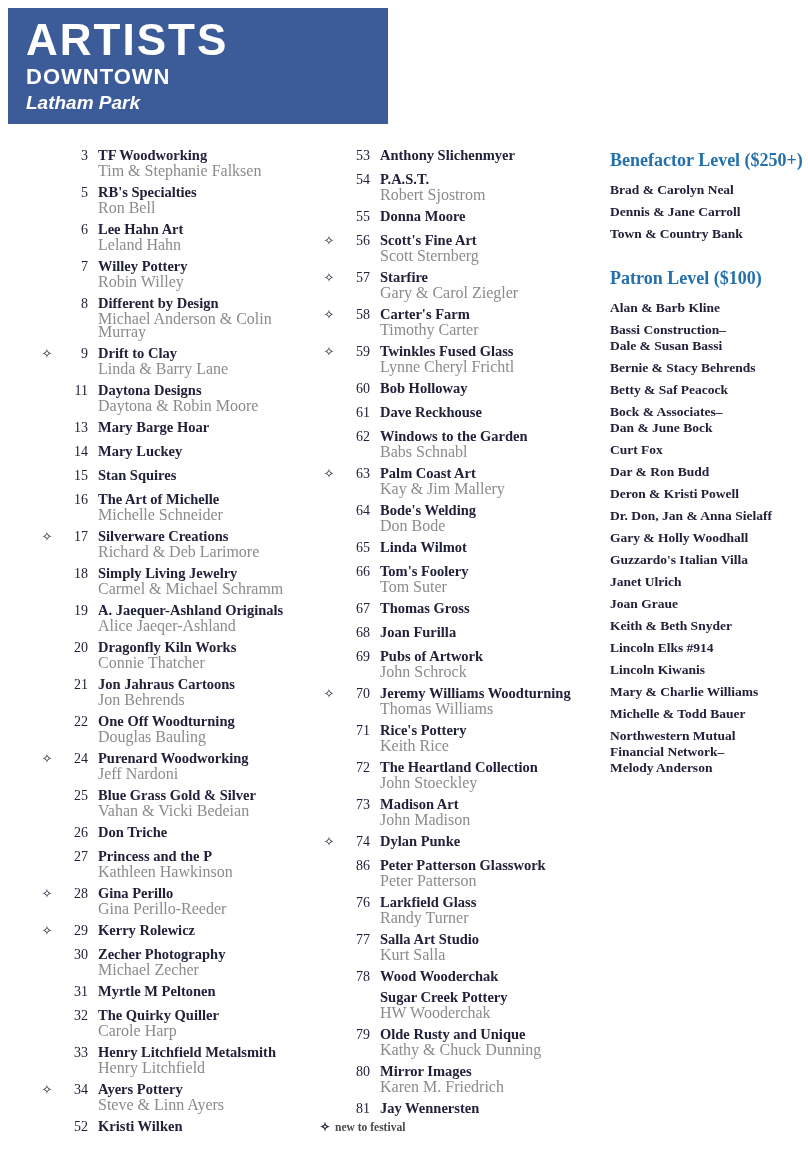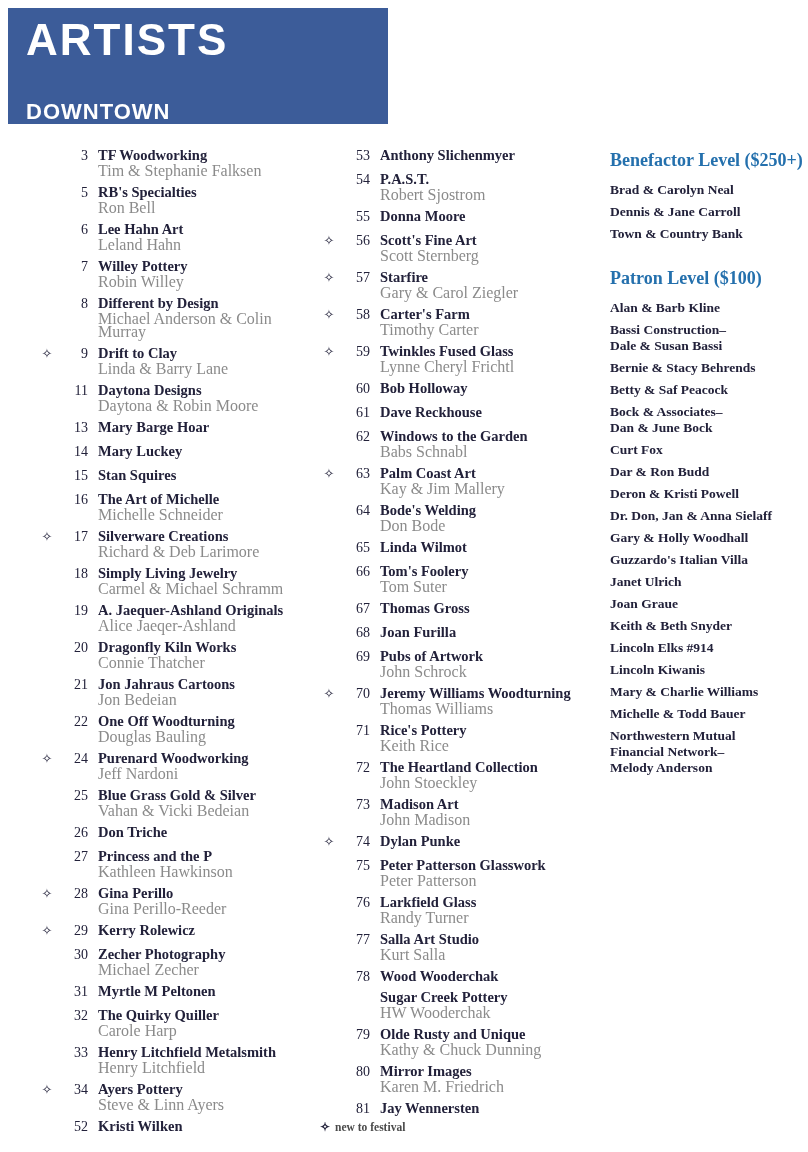--- a/index.html
+++ b/index.html
@@ -4,21 +4,21 @@
 <style>
   html,body{margin:0;padding:0;background:#ffffff;}
   .page{position:relative;width:808px;height:1152px;background:#ffffff;overflow:hidden;
         font-family:"Liberation Serif", serif;color:#22213a;}
 
   
   .header-box{position:absolute;left:8px;top:8px;width:380px;height:116px;
               background:#3c5c99;color:#ffffff;box-sizing:border-box;padding:8px 12px 0 18px;
               font-family:"Liberation Sans", sans-serif;}
   .header-title{font-size:44px;font-weight:bold;letter-spacing:2px;line-height:48px;}
-  .header-subtitle{font-size:22px;font-weight:bold;letter-spacing:1px;line-height:26px;margin-top:35px;}
+  .header-subtitle{font-size:22px;font-weight:bold;letter-spacing:1px;line-height:26px;}
   .header-location{font-size:19px;font-weight:bold;font-style:italic;line-height:26px;}
 
   
   .col{position:absolute;top:146px;}
   .col-left{left:34px;width:286px;}
   .col-middle{left:316px;width:290px;}
   .entry{display:flex;align-items:baseline;margin-bottom:6px;}
   .star-cell{flex:0 0 26px;width:26px;text-align:center;font-size:13px;color:#22213a;}
   .num-cell{flex:0 0 28px;width:28px;text-align:right;margin-right:10px;
             font-size:14px;color:#22213a;}
@@ -166,21 +166,21 @@
         <span class="text-cell">
           <div class="entry-name">Dragonfly Kiln Works</div>
           <div class="entry-sub">Connie Thatcher</div>
         </span>
       </div>
       <div class="entry">
         <span class="star-cell"></span>
         <span class="num-cell">21</span>
         <span class="text-cell">
           <div class="entry-name">Jon Jahraus Cartoons</div>
-          <div class="entry-sub">Jon Bedeian</div>
+          <div class="entry-sub">Jon Behrends</div>
         </span>
       </div>
       <div class="entry">
         <span class="star-cell"></span>
         <span class="num-cell">22</span>
         <span class="text-cell">
           <div class="entry-name">One Off Woodturning</div>
           <div class="entry-sub">Douglas Bauling</div>
         </span>
       </div>
@@ -441,21 +441,21 @@
       </div>
       <div class="entry">
         <span class="star-cell">✧</span>
         <span class="num-cell">74</span>
         <span class="text-cell">
           <div class="entry-name">Dylan Punke</div>
         </span>
       </div>
       <div class="entry">
         <span class="star-cell"></span>
-        <span class="num-cell">75</span>
+        <span class="num-cell">86</span>
         <span class="text-cell">
           <div class="entry-name">Peter Patterson Glasswork</div>
           <div class="entry-sub">Peter Patterson</div>
         </span>
       </div>
       <div class="entry">
         <span class="star-cell"></span>
         <span class="num-cell">76</span>
         <span class="text-cell">
           <div class="entry-name">Larkfield Glass</div>

